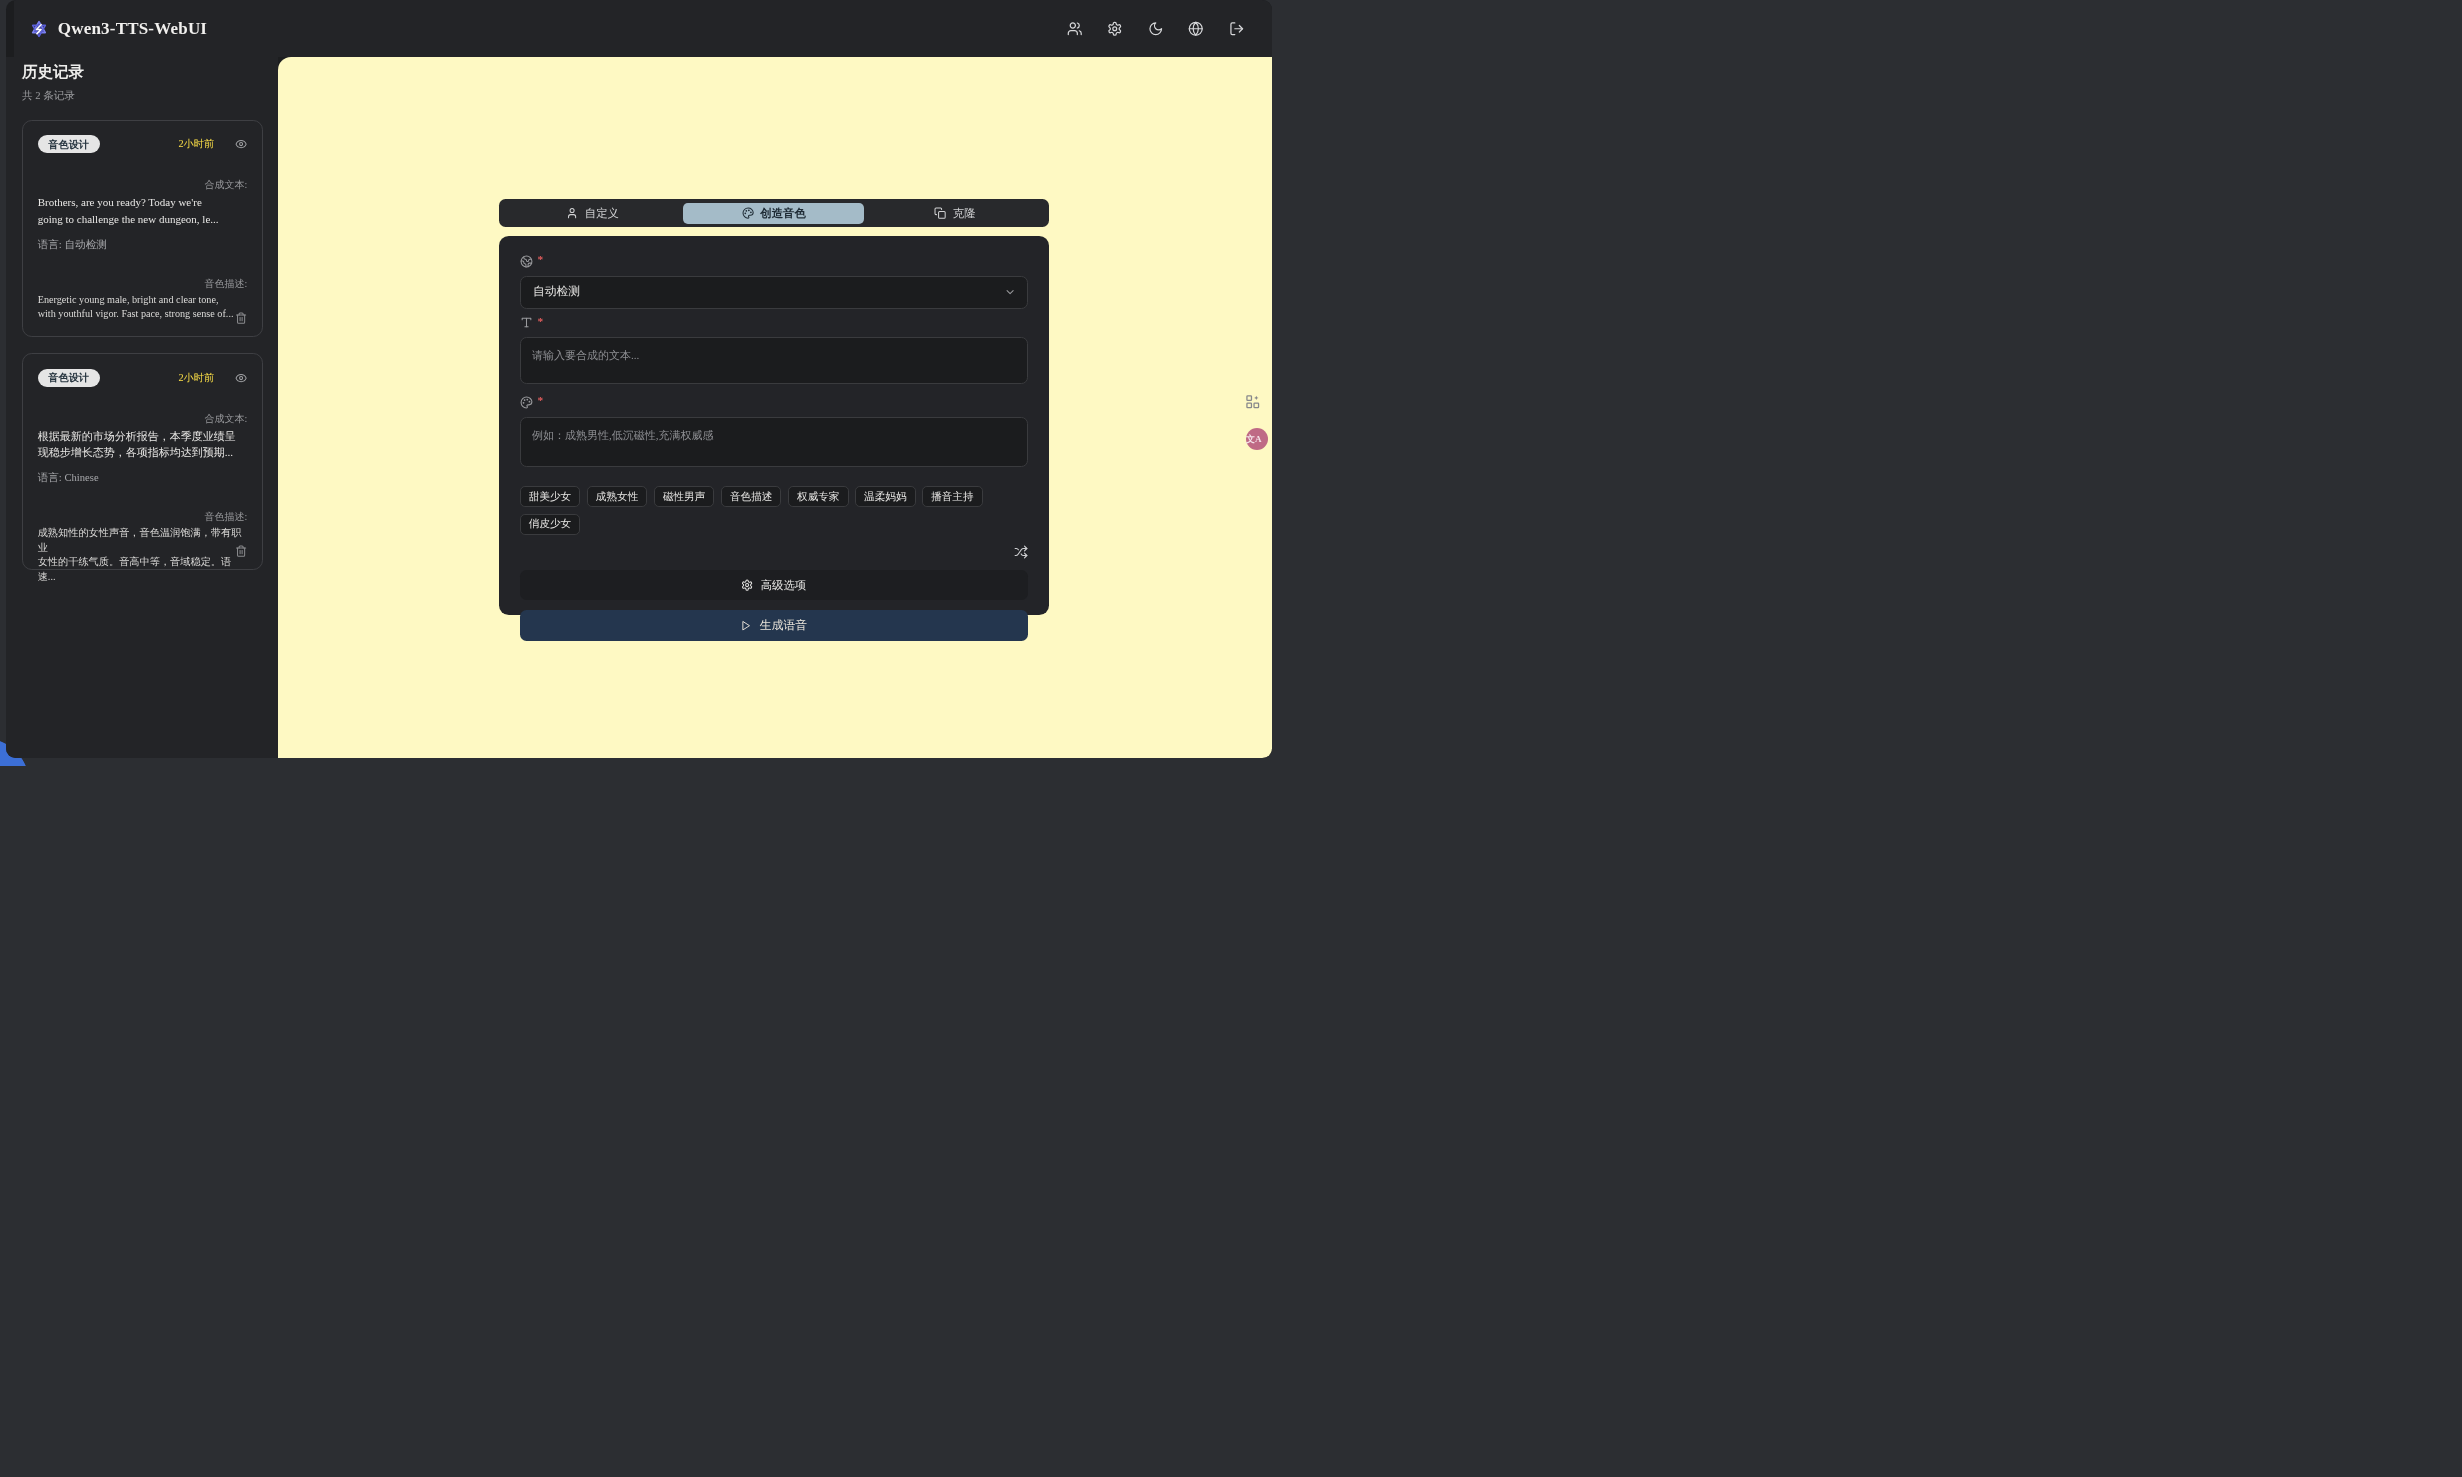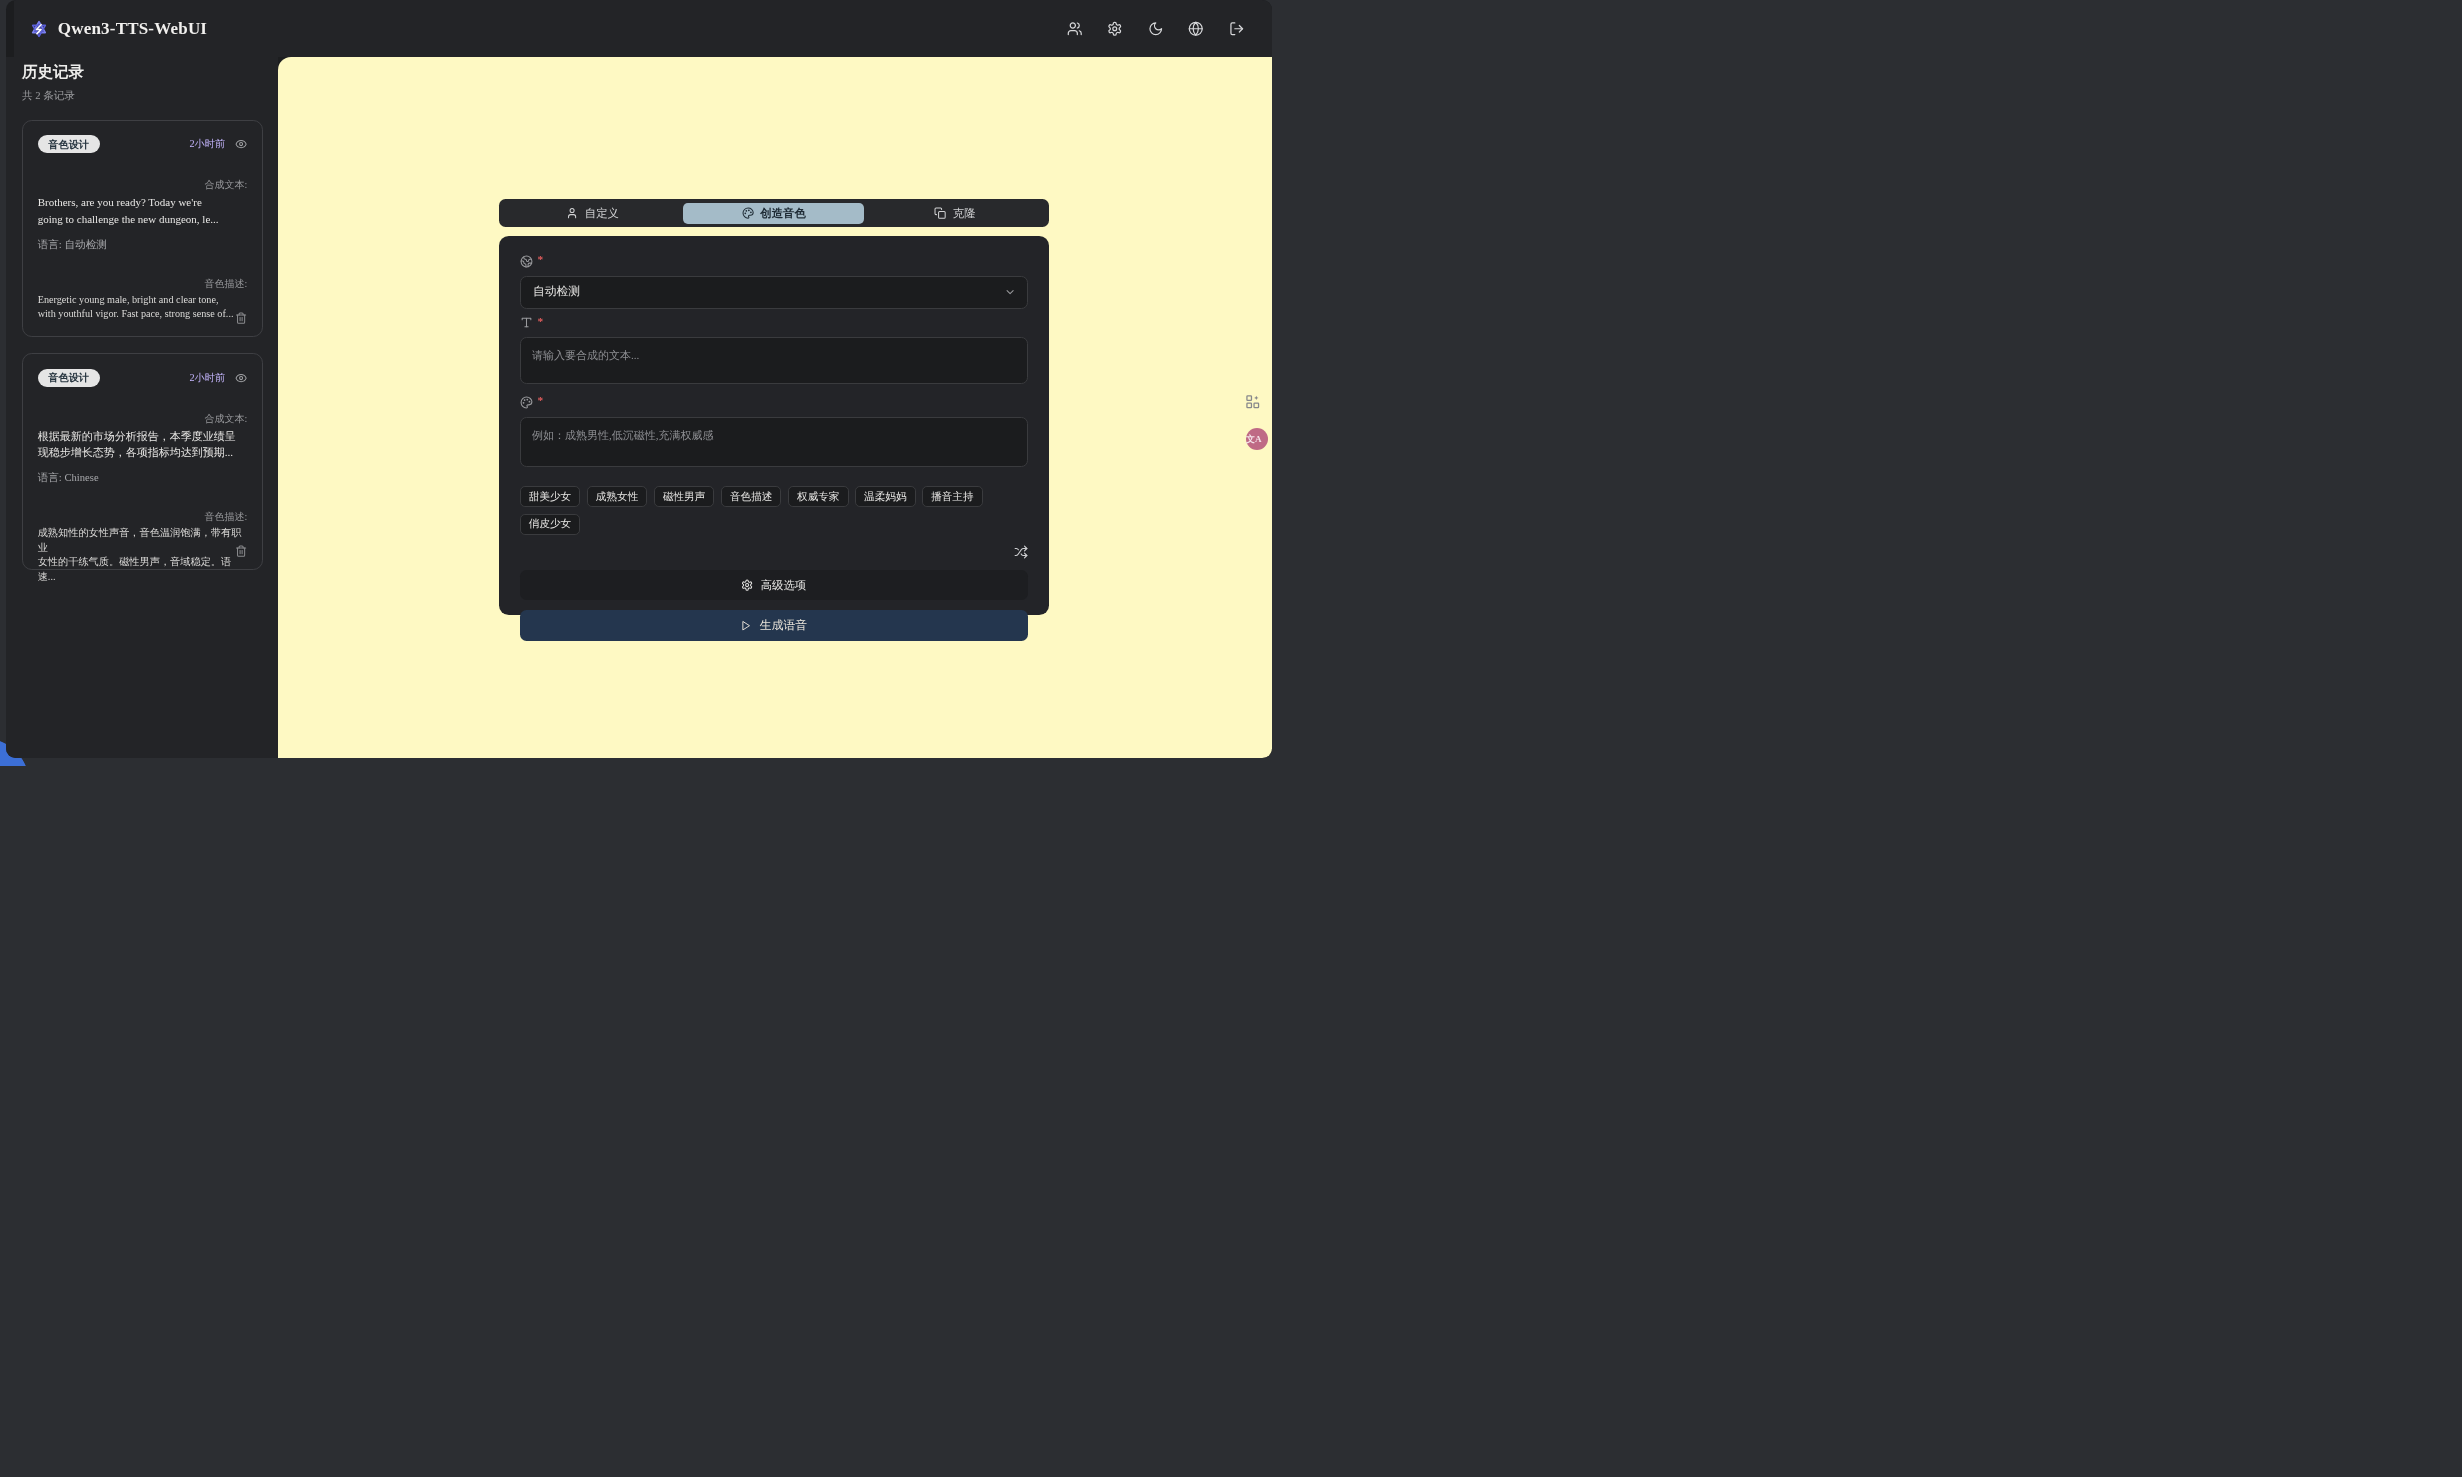--- a/index.html
+++ b/index.html
@@ -36,21 +36,21 @@
   .sb-count{ font-size:10.6px; color:#9c9da0; }
   .card{
     border:0.8px solid #3e3f43; border-radius:9.8px; margin-top:16.3px;
     padding:14.7px 14.7px 9.8px 14.7px; position:relative; height:217px; cursor:pointer;
   }
   .card-top{ display:flex; align-items:center; }
   .badge{
     background:#e5e5e5; color:#26343f; font-size:10.2px; font-weight:bold;
     border-radius:9.8px; padding:2.4px 10.6px; line-height:1.3;
   }
-  .card-meta{ margin-left:auto; display:flex; align-items:center; gap:10px; color:#c4b5fd; }
+  .card-meta{ margin-left:auto; display:flex; align-items:center; gap:21px; color:#fde047; }
   .time{ font-size:10.2px; }
   .eye{ width:12.2px; height:12.2px; color:#a2a3a6; cursor:pointer; }
   .lbl{ font-size:10px; color:#98999c; margin-top:25px;text-align:right; }
   .txt{ font-size:11px; color:#e9e8e6; line-height:1.5; margin-top:2px; }
   .txt-sm{ font-size:10.2px; color:#dddcda; line-height:1.45; margin-top:1.6px; }
   .lang{ font-size:10.6px; color:#a8a9ac; margin-top:10.6px; }
   .trash{
     position:absolute; right:14.7px; bottom:11.4px; width:12.2px; height:12.2px;
     color:#8b8c8f; cursor:pointer;
   }
@@ -230,21 +230,21 @@
         <div>根据最新的市场分析报告，本季度业绩呈</div>
         <div>现稳步增长态势，各项指标均达到预期...</div>
       </div>
       <div class="lang">
         <span>语言:</span>
         <span>Chinese</span>
       </div>
       <div class="lbl">音色描述:</div>
       <div class="txt-sm">
         <div>成熟知性的女性声音，音色温润饱满，带有职业</div>
-        <div>女性的干练气质。磁性男声，音域稳定。语速...</div>
+        <div>女性的干练气质。音高中等，音域稳定。语速...</div>
       </div>
       <span class="trash">
         <svg viewBox="0 0 24 24" fill="none" stroke="currentColor" stroke-width="2" stroke-linecap="round" stroke-linejoin="round">
             <polyline points="3 6 5 6 21 6"></polyline>
             <path d="M19 6v14a2 2 0 0 1-2 2H7a2 2 0 0 1-2-2V6m3 0V4a2 2 0 0 1 2-2h4a2 2 0 0 1 2 2v2"></path>
             <line x1="10" y1="11" x2="10" y2="17"></line>
             <line x1="14" y1="11" x2="14" y2="17"></line>
           </svg>
       </span>
     </div>

